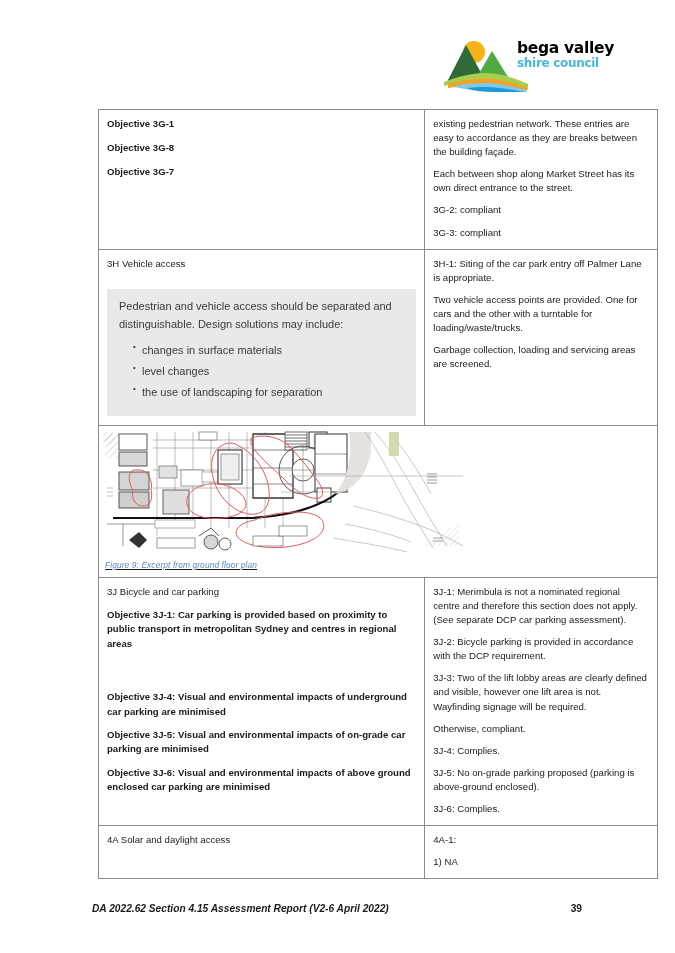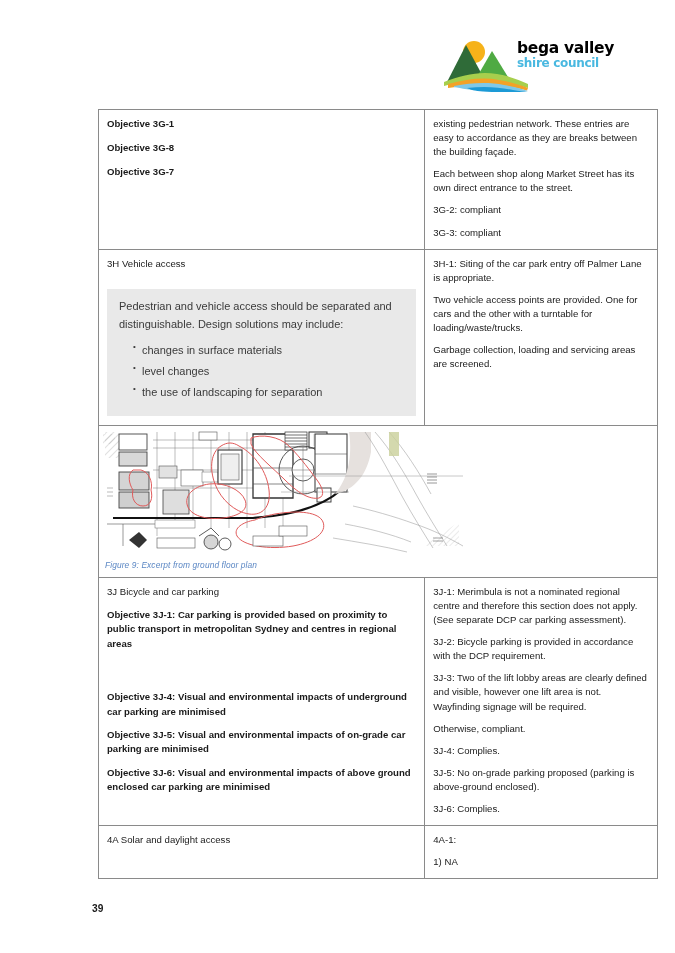--- a/index.html
+++ b/index.html
@@ -131,20 +131,21 @@
     content: "\2022";
     position: absolute;
     left: 0;
     top: -1px;
     font-size: 8px;
   }
 
   
   .figure-cell {
     padding: 0 !important;
+    text-decoration: underline;
   }
   .figure-wrap {
     position: relative;
     width: 100%;
     background: #ffffff;
   }
   .figure-plan {
     position: relative;
     width: 372px;
     height: 128px;
@@ -400,14 +401,15 @@
       <td class="cell-right">
         <p>4A-1:</p>
         <p>1) NA</p>
       </td>
     </tr>
 
   </tbody>
 </table>
 
 <div class="footer">
+  <span>DA 2022.62 Section 4.15 Assessment Report (V2-6 April 2022)</span>
   <span class="footer-page">39</span>
 </div>
 
 </body></html>

